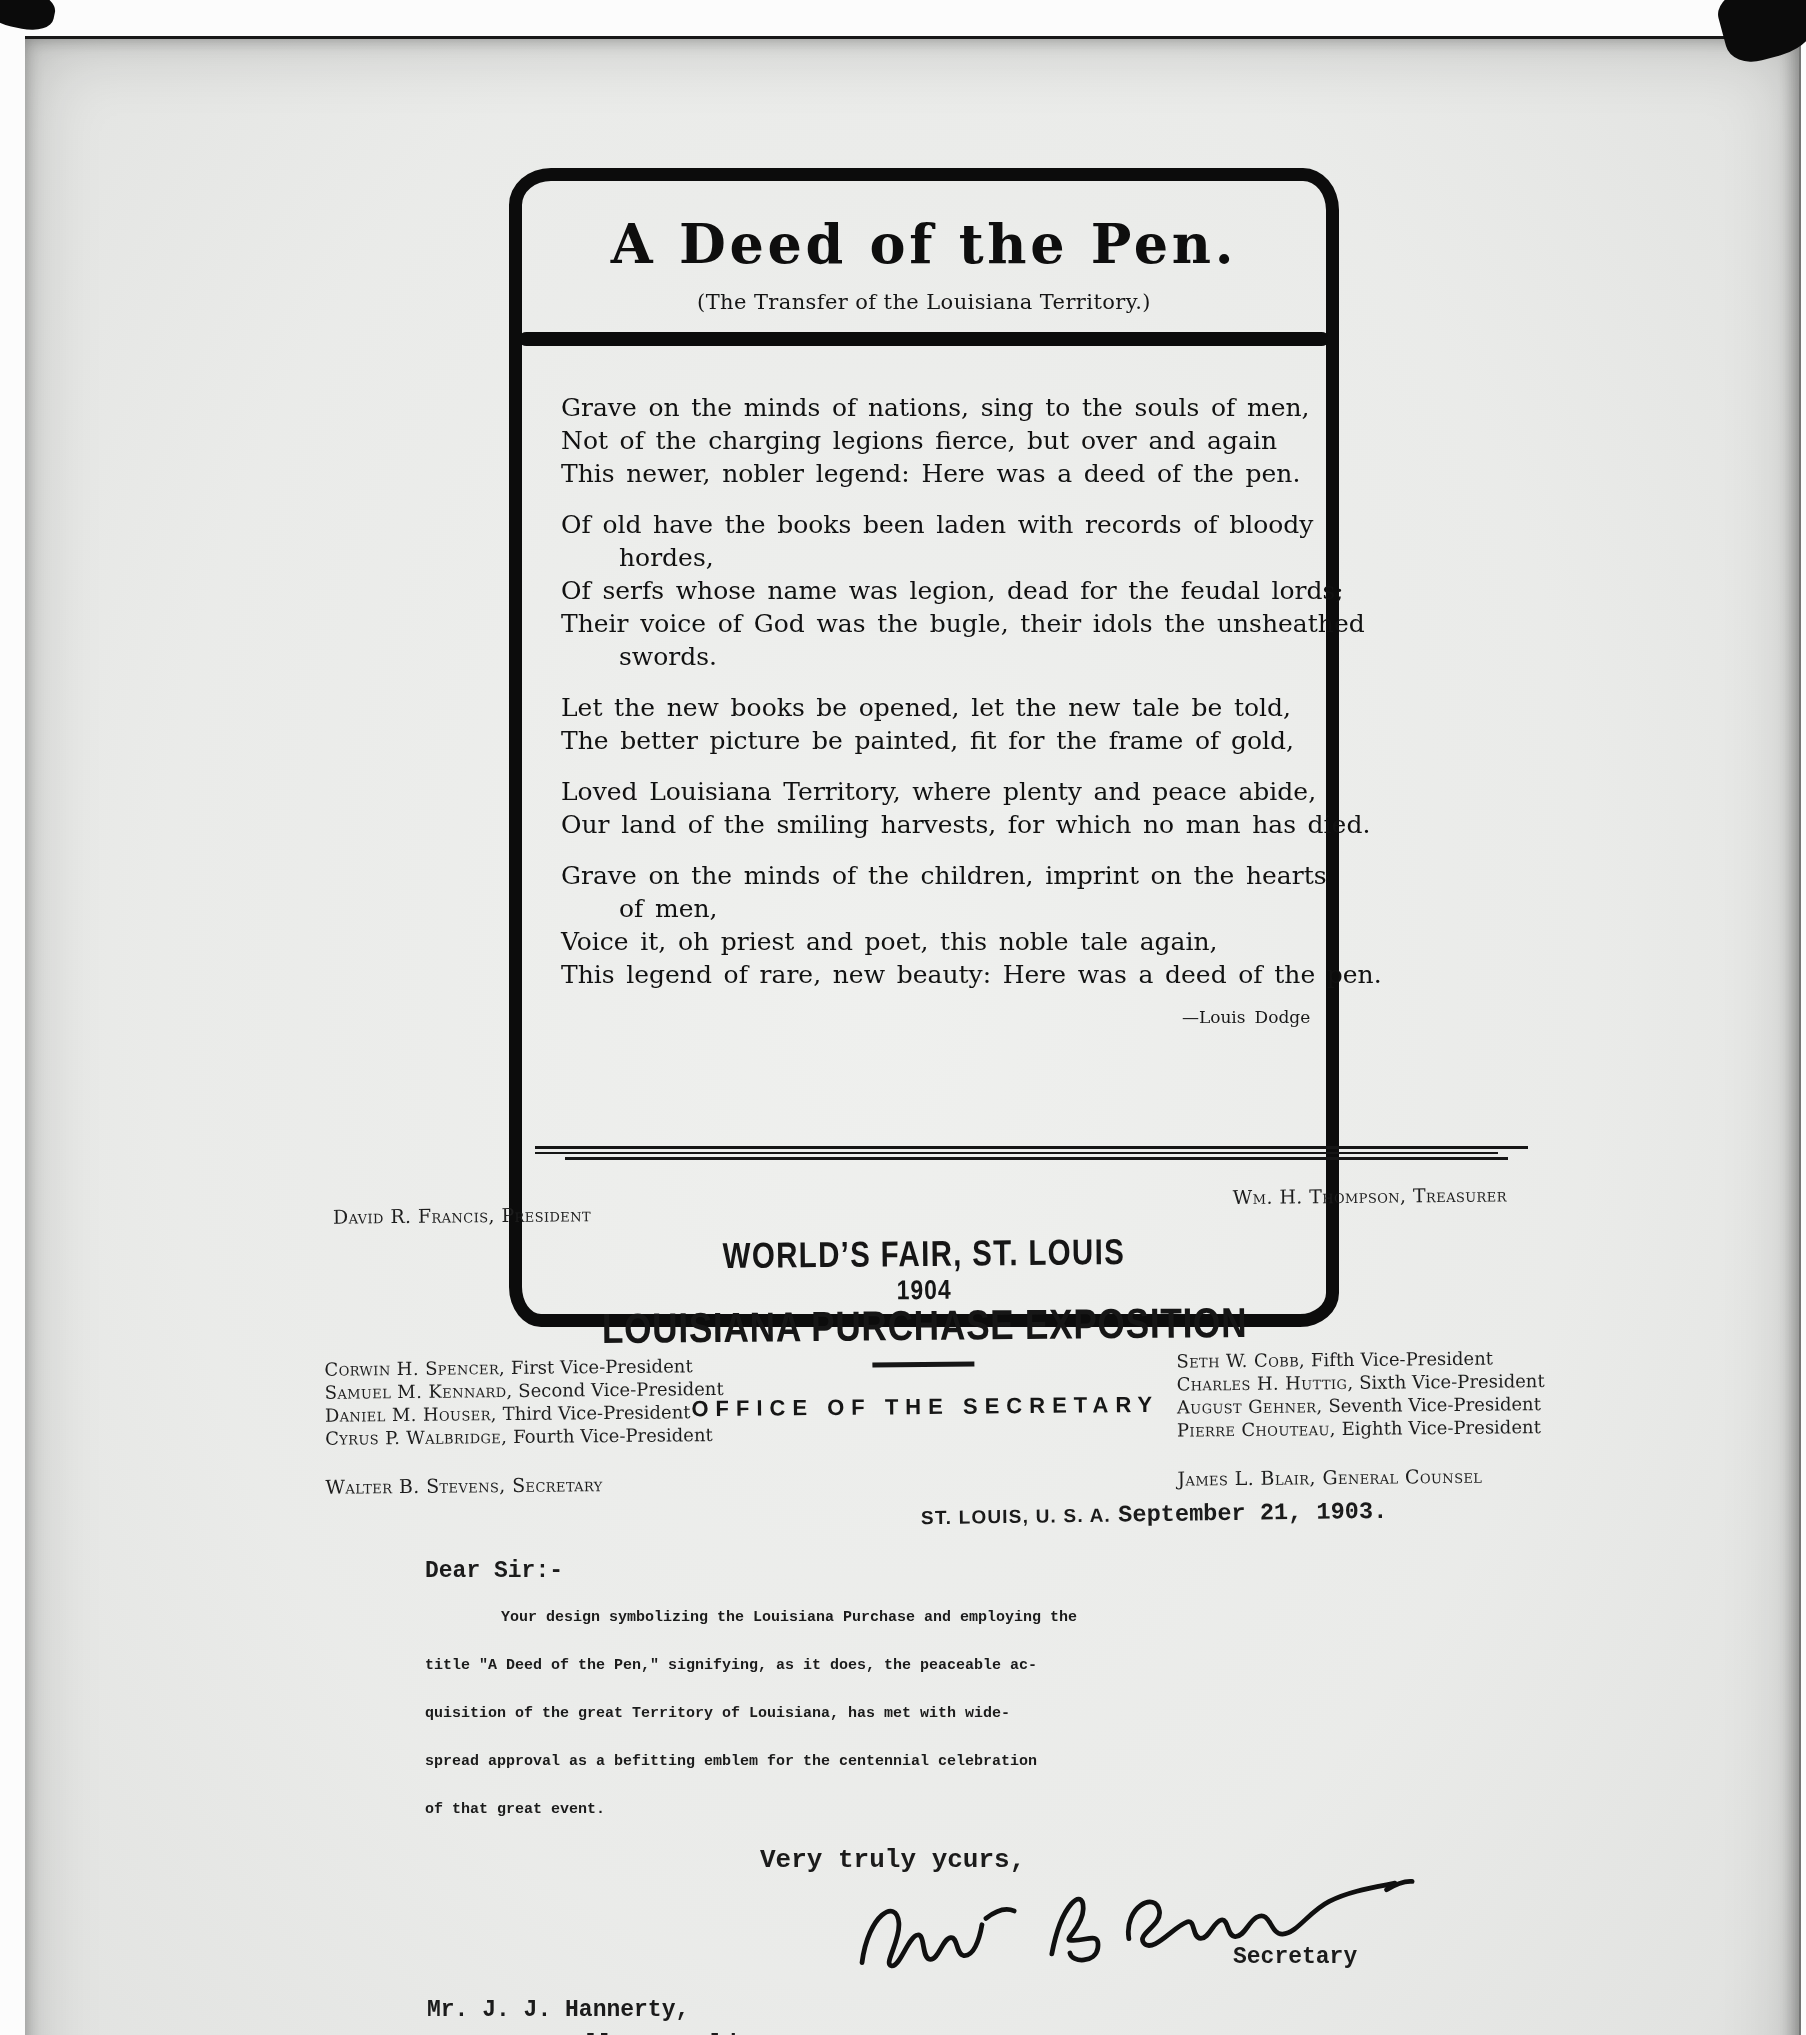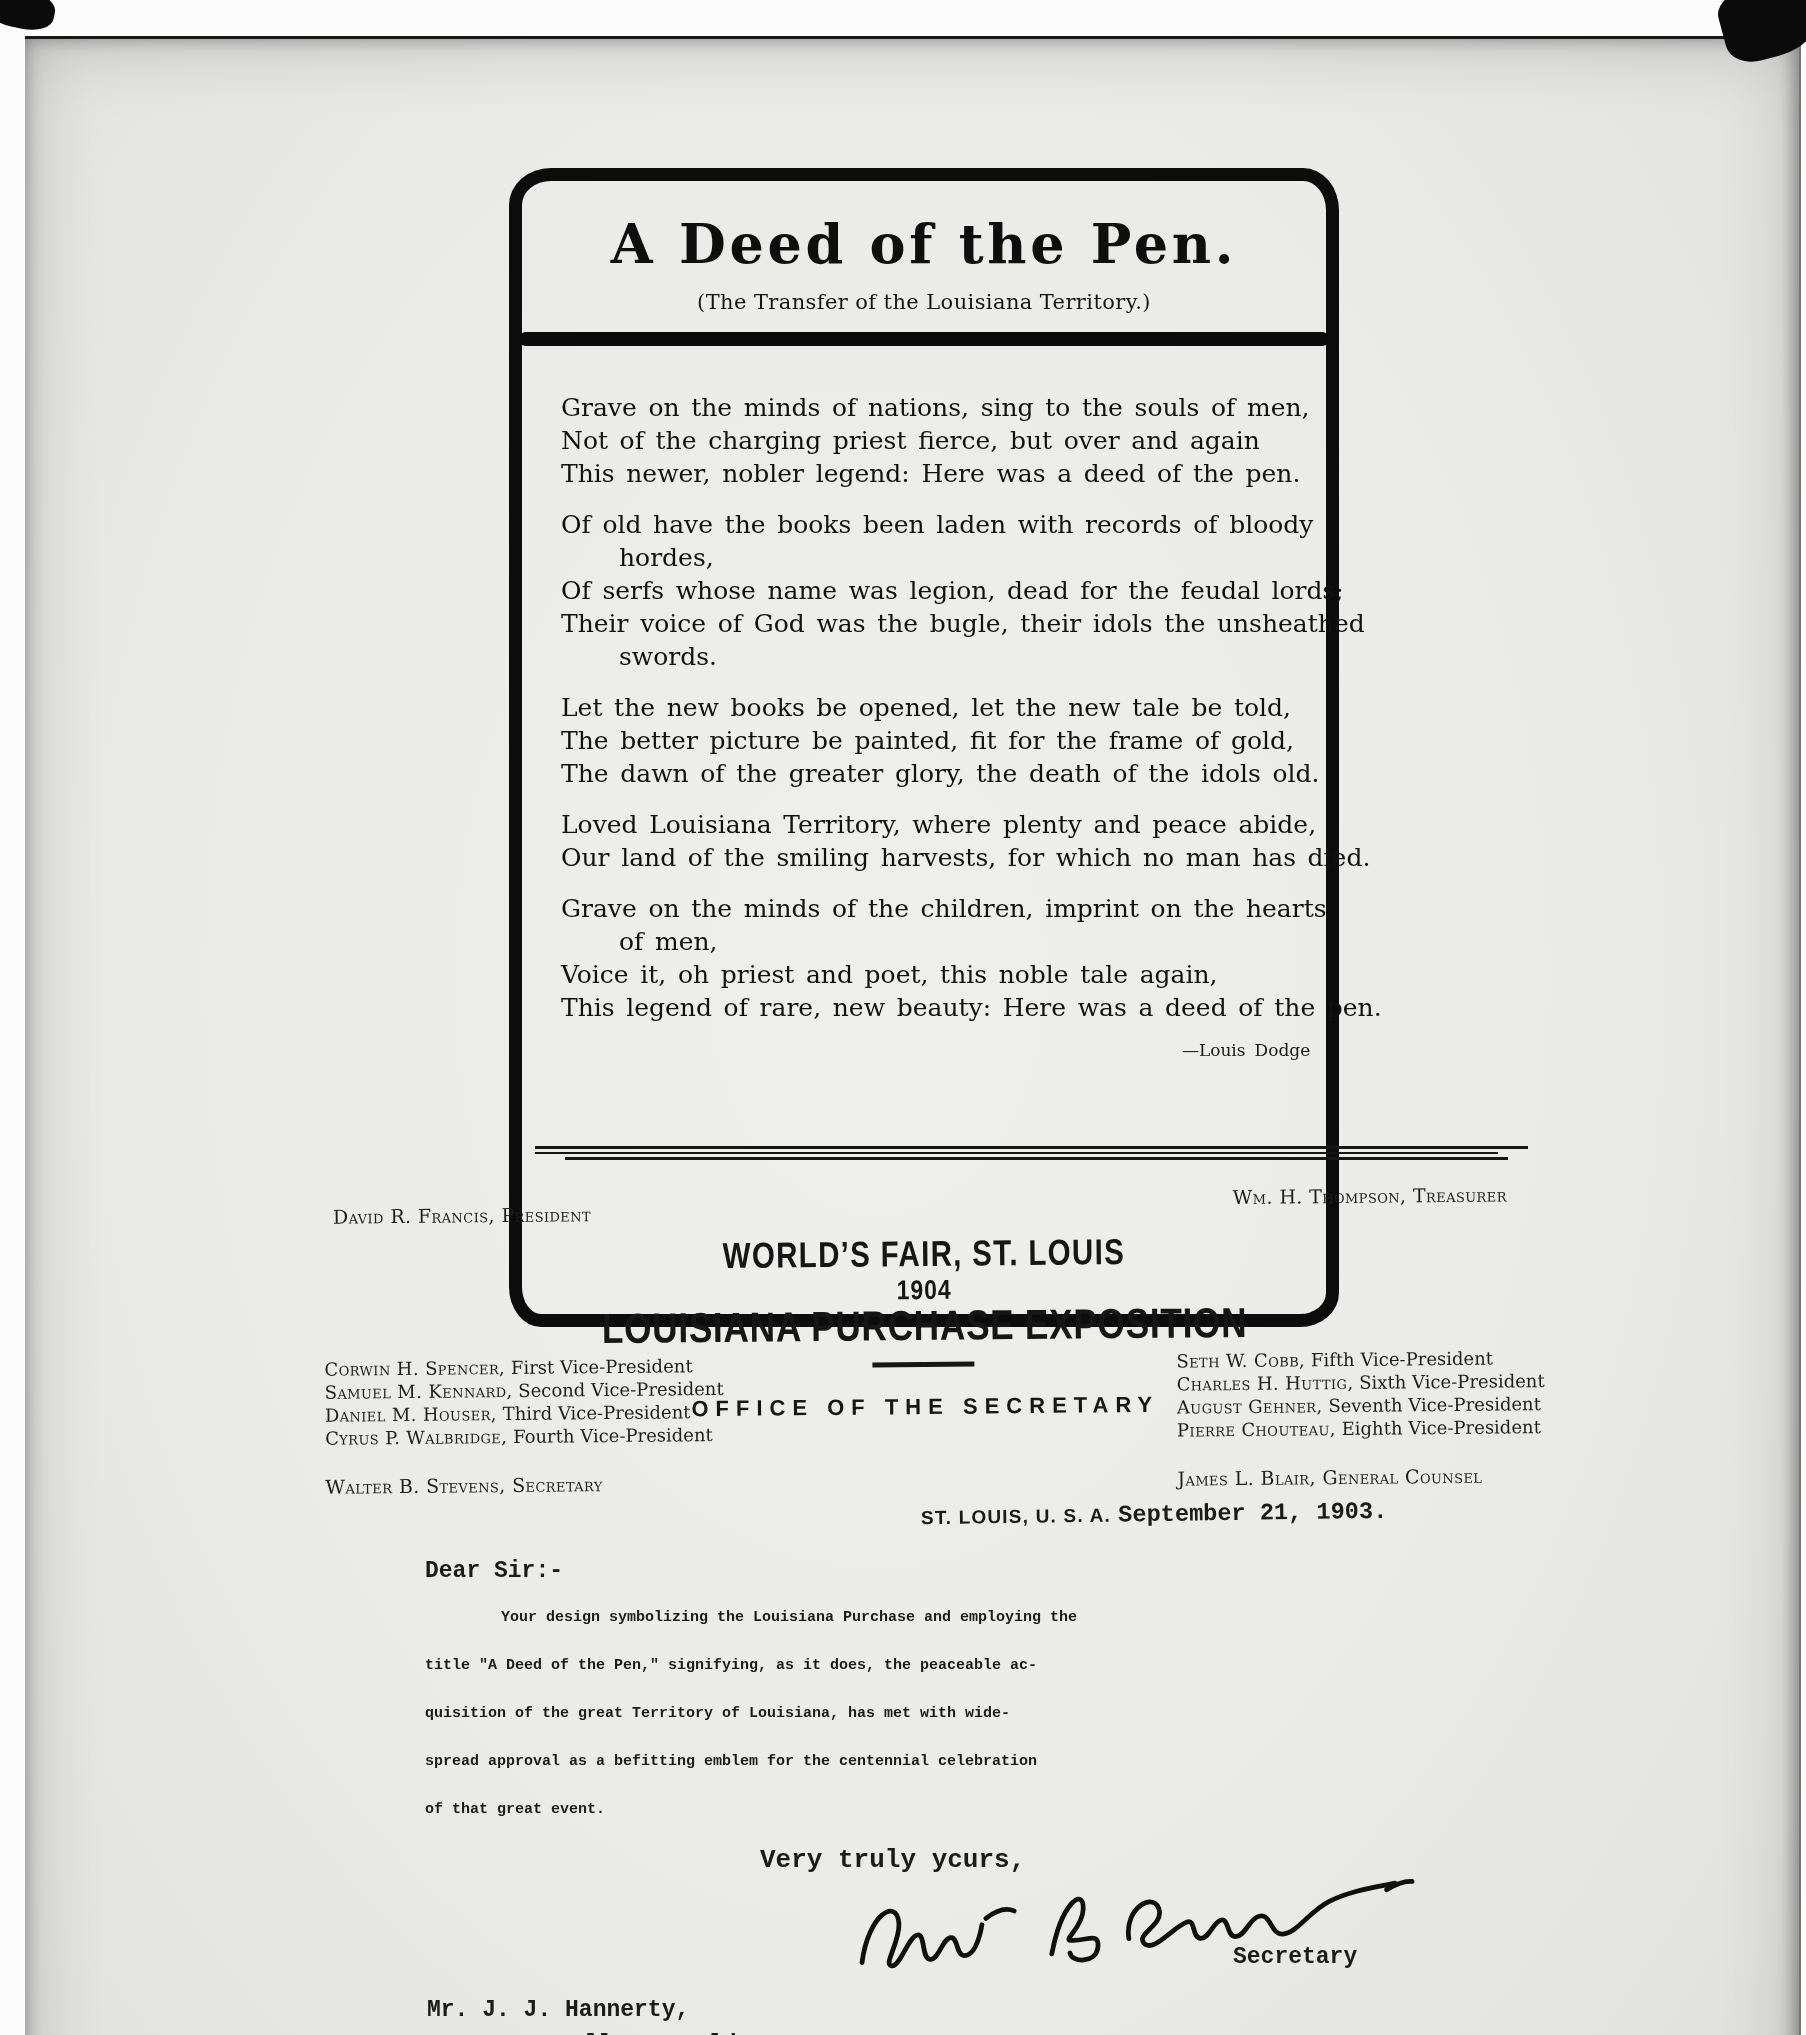--- a/index.html
+++ b/index.html
@@ -78,34 +78,33 @@
   <div class="blob tl"></div>
   <div class="blob tr"></div>
 
   <div class="poem-card">
     <div class="poem-title">A Deed of the Pen.</div>
     <div class="poem-subtitle">(The Transfer of the Louisiana Territory.)</div>
     <div class="title-rule"></div>
     <div class="poem-body">
       <div class="stanza">
         <div class="pl">Grave on the minds of nations, sing to the souls of men,</div>
-        <div class="pl">Not of the charging priest fierce, but over and again</div>
+        <div class="pl">Not of the charging legions fierce, but over and again</div>
         <div class="pl">This newer, nobler legend: Here was a deed of the pen.</div>
       </div>
       <div class="stanza">
         <div class="pl">Of old have the books been laden with records of bloody</div>
         <div class="pl indent">hordes,</div>
         <div class="pl">Of serfs whose name was legion, dead for the feudal lords;</div>
         <div class="pl">Their voice of God was the bugle, their idols the unsheathed</div>
         <div class="pl indent">swords.</div>
       </div>
       <div class="stanza">
         <div class="pl">Let the new books be opened, let the new tale be told,</div>
         <div class="pl">The better picture be painted, fit for the frame of gold,</div>
-        <div class="pl">The dawn of the greater glory, the death of the idols old.</div>
       </div>
       <div class="stanza">
         <div class="pl">Loved Louisiana Territory, where plenty and peace abide,</div>
         <div class="pl">Our land of the smiling harvests, for which no man has died.</div>
       </div>
       <div class="stanza">
         <div class="pl">Grave on the minds of the children, imprint on the hearts</div>
         <div class="pl indent">of men,</div>
         <div class="pl">Voice it, oh priest and poet, this noble tale again,</div>
         <div class="pl">This legend of rare, new beauty: Here was a deed of the pen.</div>

